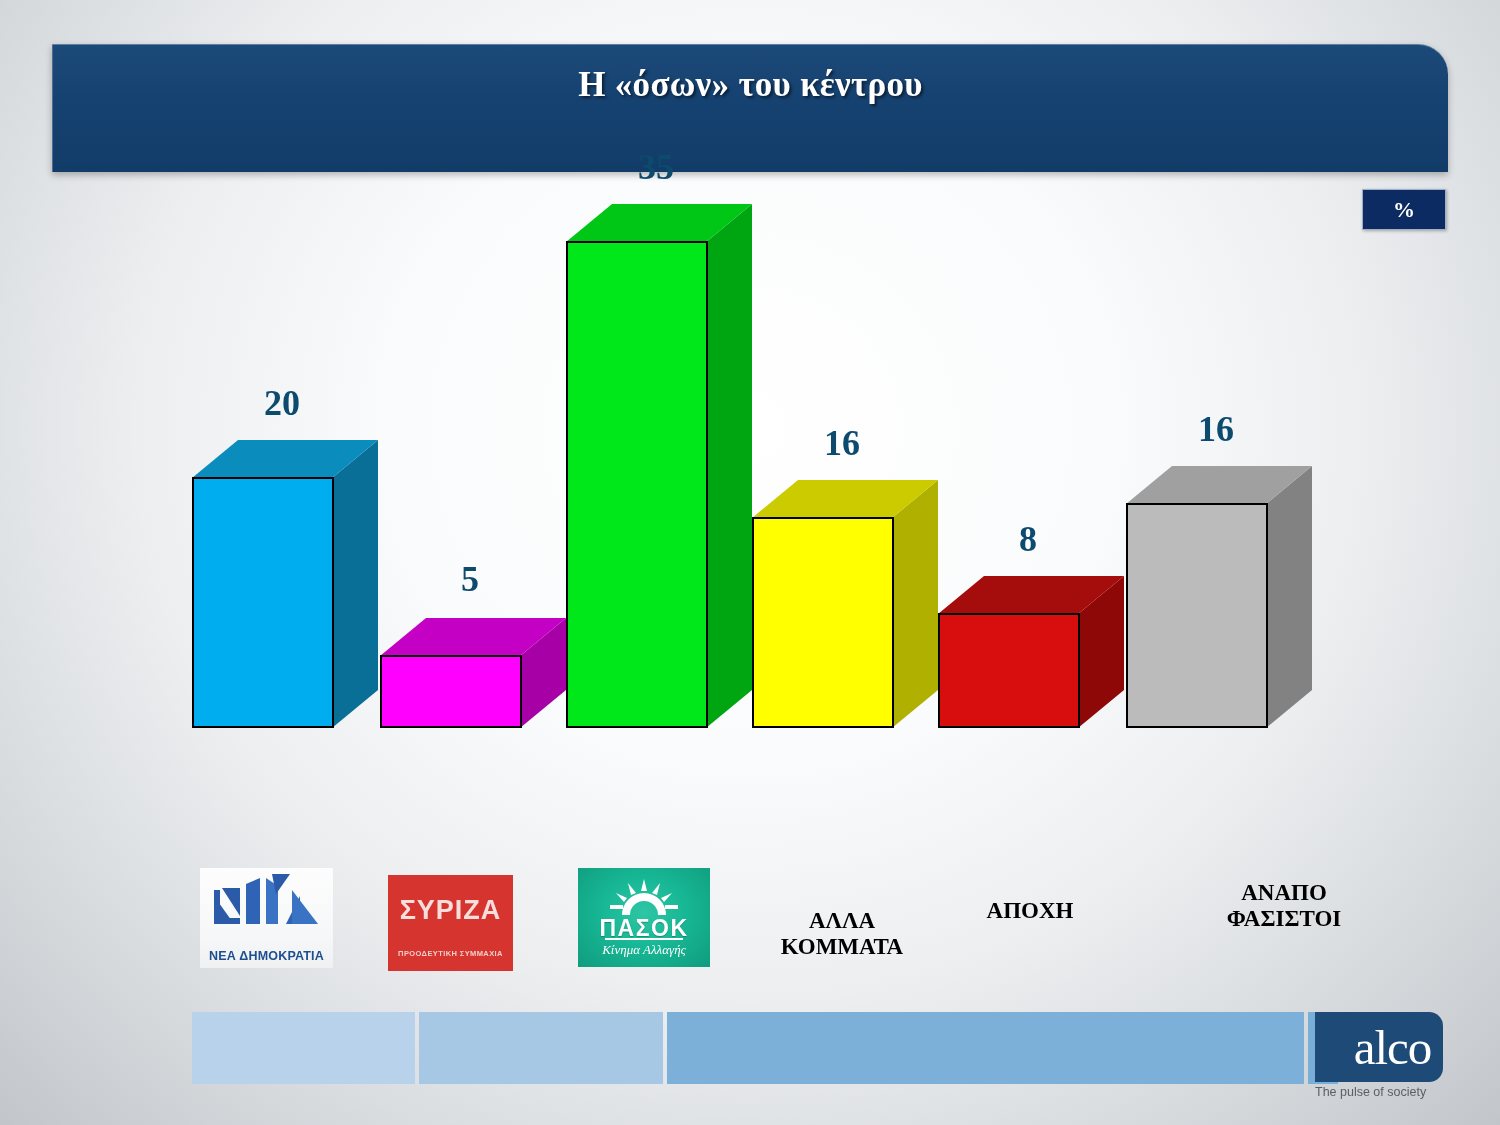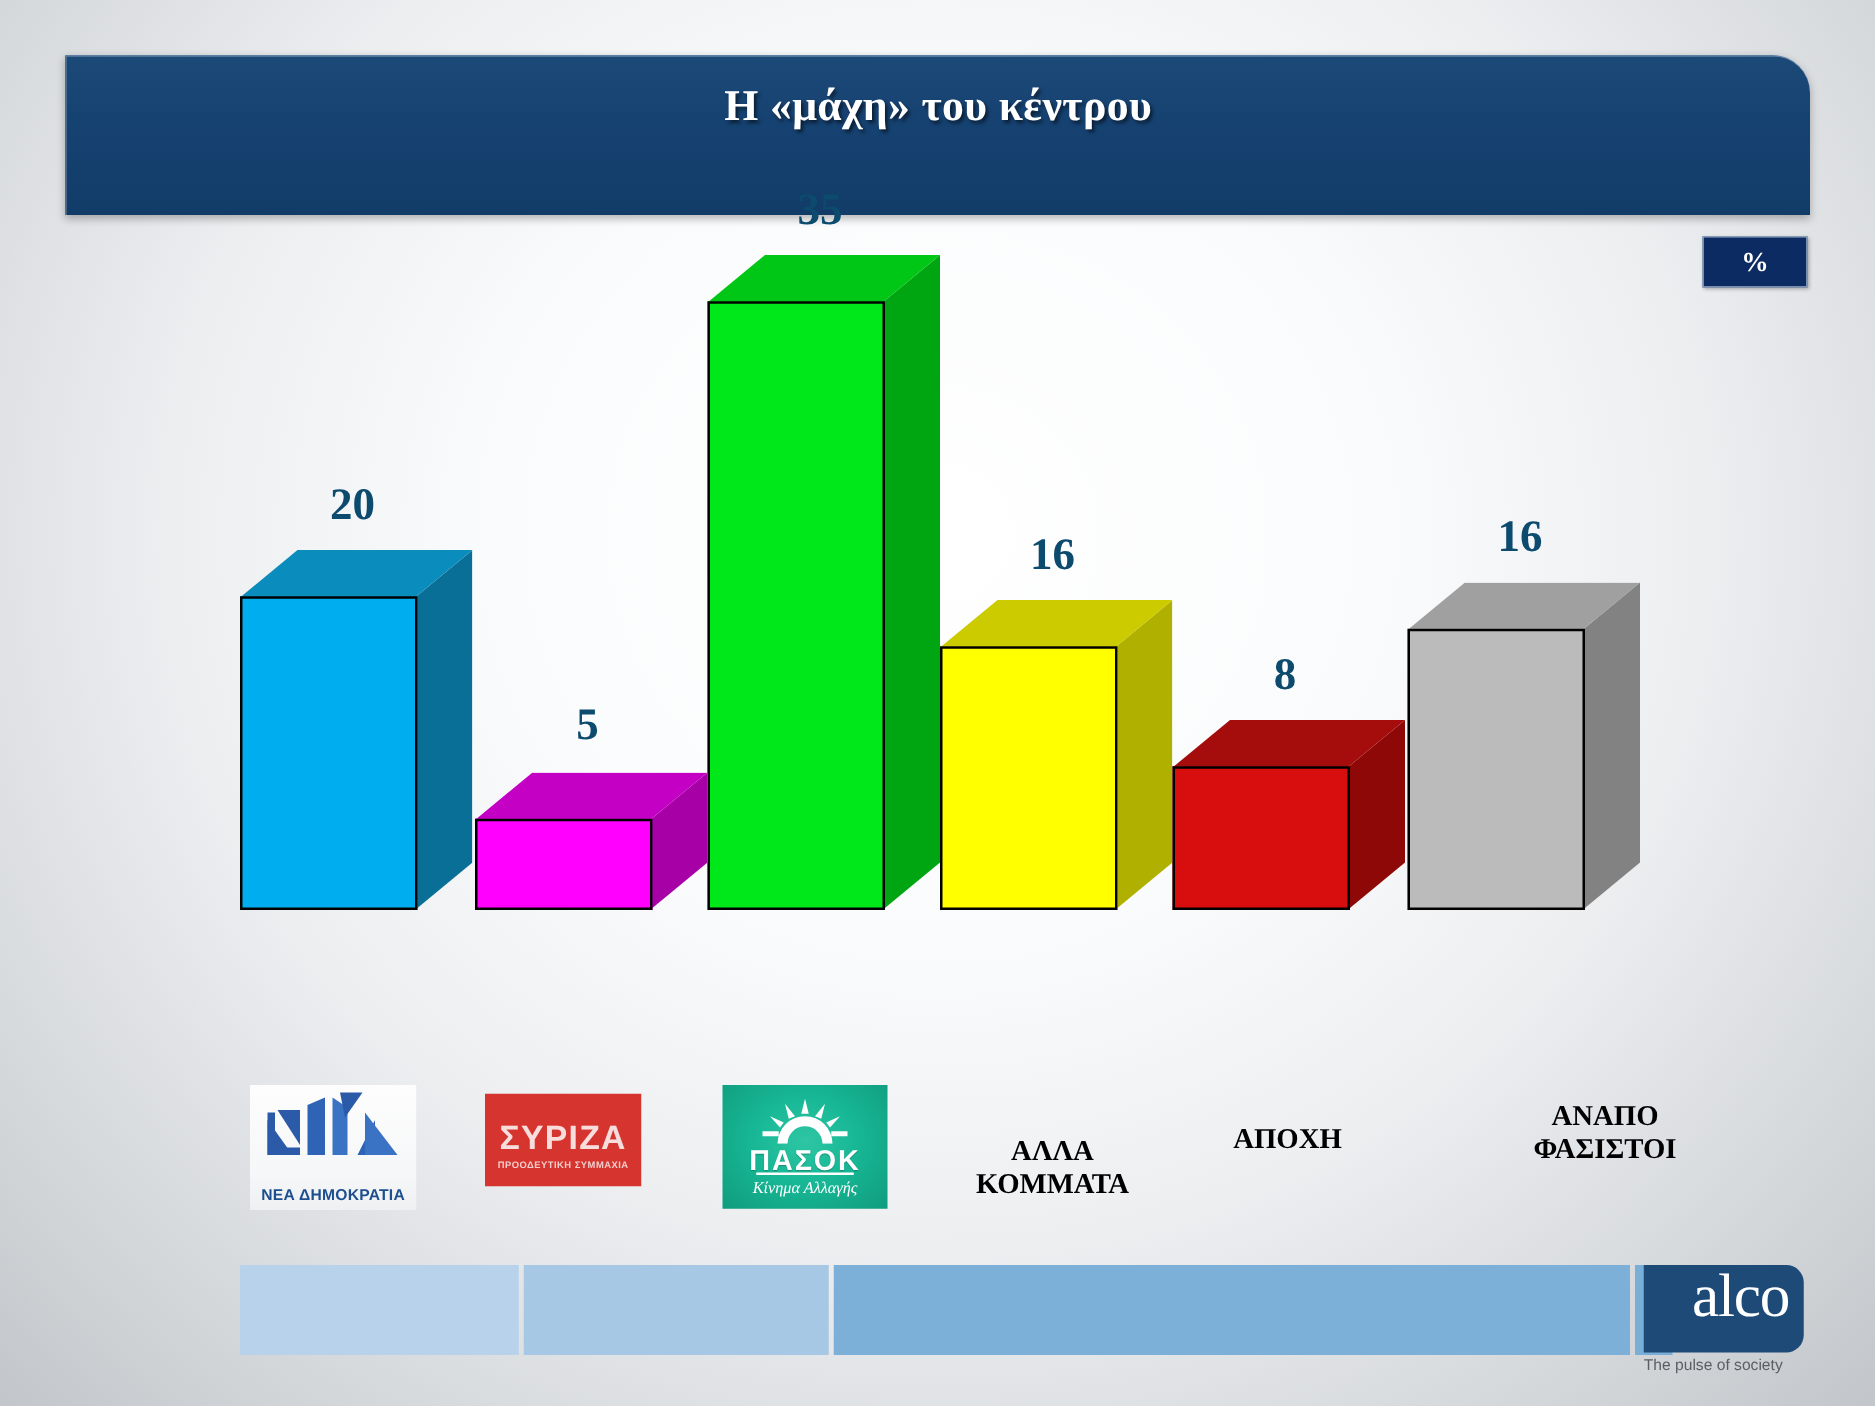--- a/index.html
+++ b/index.html
@@ -138,37 +138,37 @@
     background:#d8232a; color:#fff;
     font-family:"Liberation Sans", sans-serif;
     font-size:9px; font-weight:bold; letter-spacing:.6px;
     padding:3px 9px; border-radius:9px;
   }
 
   #alco-badge {
     position:absolute; left:1315px; top:1012px; width:128px; height:70px;
     background:#1d4a77;
     border-top-right-radius:14px; border-bottom-right-radius:14px;
-    display:flex; align-items:flex-start; justify-content:center;padding-left:27px;
+    display:flex; align-items:center; justify-content:center;padding-left:27px;
   }
   #alco-word {
     color:#ffffff; font-family:"Liberation Serif", serif;
     font-size:49px; line-height:1; letter-spacing:-1px;
   }
   #alco-tagline {
     position:absolute; left:1315px; top:1085px; width:150px;
     color:#5a5f66; font-family:"Liberation Sans", sans-serif;
     font-size:12.5px; text-align:left;
   }
 </style>
 </head>
 <body>
 
 <div id="header-bar">
-  <div id="header-title">Η «μάχη» του κέντρου</div>
+  <div id="header-title">Η «όσων» του κέντρου</div>
 </div>
 
 <div id="percent-badge">%</div>
 
 <div id="plot-area">
 
   <div class="bar-group" style="left:192px; width:180px;">
     <div class="bar-value" style="bottom:304px; left:0;">20</div>
     <div class="bar3d" style="width:180px; height:288px;">
       <div class="bar-side" style="left:140px; width:46px; height:288px; background:#0a6f97; clip-path:polygon(0 38px, 46px 0, 46px 250px, 0 288px); border:0;"></div>
@@ -230,21 +230,21 @@
     <polygon points="22,16 40,44 40,16" fill="#2b5ba8"></polygon>
     <polygon points="46,12 46,52 60,52 60,6" fill="#2e63b5"></polygon>
     <polygon points="66,6 66,52 78,52 78,14" fill="#3a72c4"></polygon>
     <polygon points="72,2 90,2 76,22" fill="#2b5ba8"></polygon>
     <polygon points="86,52 100,24 100,52" fill="#2e63b5"></polygon>
     <polygon points="92,18 118,52 92,52" fill="#3a72c4"></polygon>
   </svg>
   <div class="nd-text">ΝΕΑ ΔΗΜΟΚΡΑΤΙΑ</div>
 </div>
 
-<div class="logo-box" id="logo-syriza" style="left:388px; top:875px; width:125px; height:74px;">
+<div class="logo-box" id="logo-syriza" style="left:388px; top:875px; width:125px; height:96px;">
   <div class="sy-main">ΣΥΡΙΖΑ</div>
   <div class="sy-sub">ΠΡΟΟΔΕΥΤΙΚΗ ΣΥΜΜΑΧΙΑ</div>
 </div>
 
 <div class="logo-box" id="logo-pasok" style="left:578px; top:868px; width:132px; height:99px;">
   <svg class="pk-sun" width="72" height="36" viewBox="0 0 72 36">
     <g fill="#ffffff">
       <polygon points="36,0 39,12 33,12"></polygon>
       <polygon points="20,4 28,14 23,16"></polygon>
       <polygon points="52,4 44,14 49,16"></polygon>

